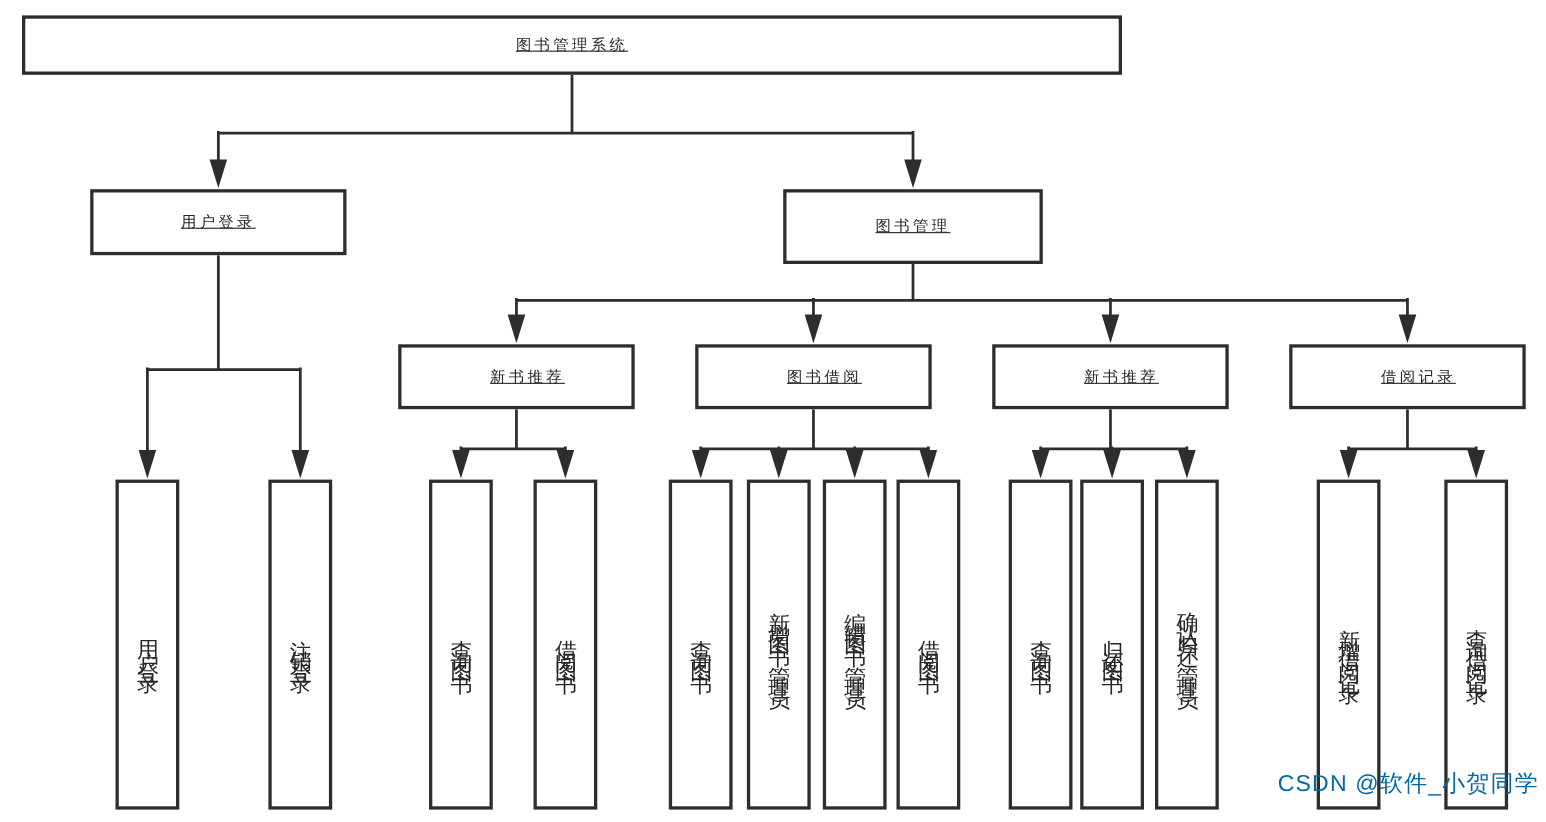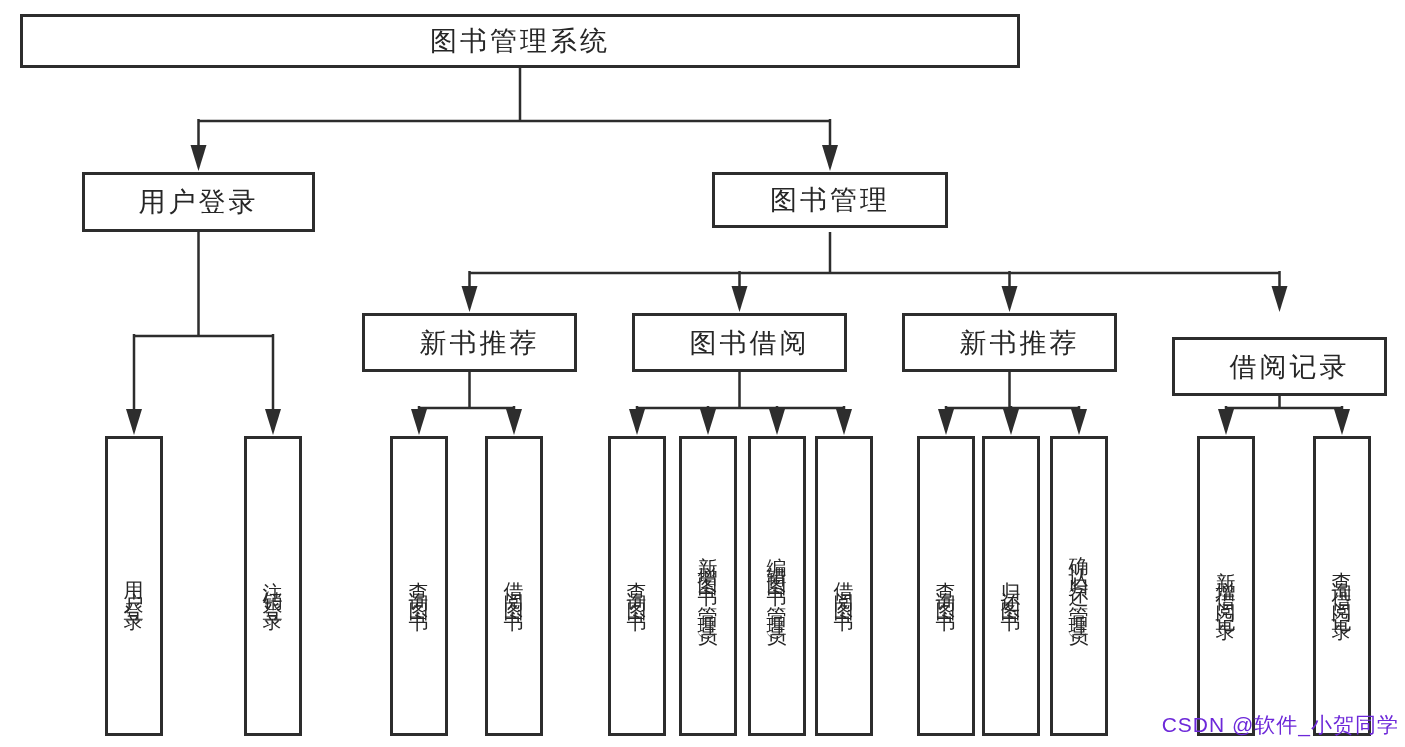--- a/index.html
+++ b/index.html
@@ -21,61 +21,61 @@
     position: absolute;
     box-sizing: border-box;
     border: 3px solid #2d2d2d;
     background: #ffffff;
     display: flex;
     align-items: center;
     justify-content: center;
     color: #262626;
     z-index: 1;
   }
-  .hnode { font-size: 27px; letter-spacing: 3px; white-space: nowrap; }
+  .hnode { font-size: 14px; letter-spacing: 3px; white-space: nowrap; text-decoration: underline; }
   .leaf  { top: 436px; height: 300px; width: 58px; }
   .vtext {
     writing-mode: vertical-rl;
     text-orientation: mixed;
     font-size: 20px;
     letter-spacing: 10px;
     line-height: 1.1;
     color: #262626;
   }
   
   .n-root { left: 20px;  top: 14px;  width: 1000px; height: 54px; }
   
   .n-l2a  { left: 82px;  top: 172px; width: 233px;  height: 60px; }
-  .n-l2b  { left: 712px; top: 172px; width: 236px;  height: 56px; }
+  .n-l2b  { left: 712px; top: 172px; width: 236px;  height: 68px; }
   
   .n-l3   { top: 313px; height: 59px; width: 215px; padding-left: 20px; }
   .n-l3a  { left: 362px; }
   .n-l3b  { left: 632px; align-items: center; }
   .n-l3c  { left: 902px; }
-  .n-l3d  { left: 1172px; margin-top: 24px; }
+  .n-l3d  { left: 1172px; }
   
   .n-u1 { left: 105px; }
   .n-u2 { left: 244px; }
   .n-n1 { left: 390px; }
   .n-n2 { left: 485px; }
   .n-b1 { left: 608px; }
   .n-b2 { left: 679px; }
   .n-b3 { left: 748px; }
   .n-b4 { left: 815px; }
   .n-c1 { left: 917px; }
   .n-c2 { left: 982px; }
   .n-c3 { left: 1050px; }
   .n-r1 { left: 1197px; }
   .n-r2 { left: 1313px; }
   .watermark {
     position: absolute;
     right: 6px;
-    bottom: 8px;
+    bottom: 21px;
     font-size: 21px;
-    color: #6d28d9;
+    color: #0369a1;
     letter-spacing: 1px;
     z-index: 2;
     white-space: nowrap;
   }
   .edge-line { stroke: #2d2d2d; stroke-width: 2.5; fill: none; }
   .edge-arrow { fill: #2d2d2d; stroke: none; }
 </style>
 </head>
 <body>
 

